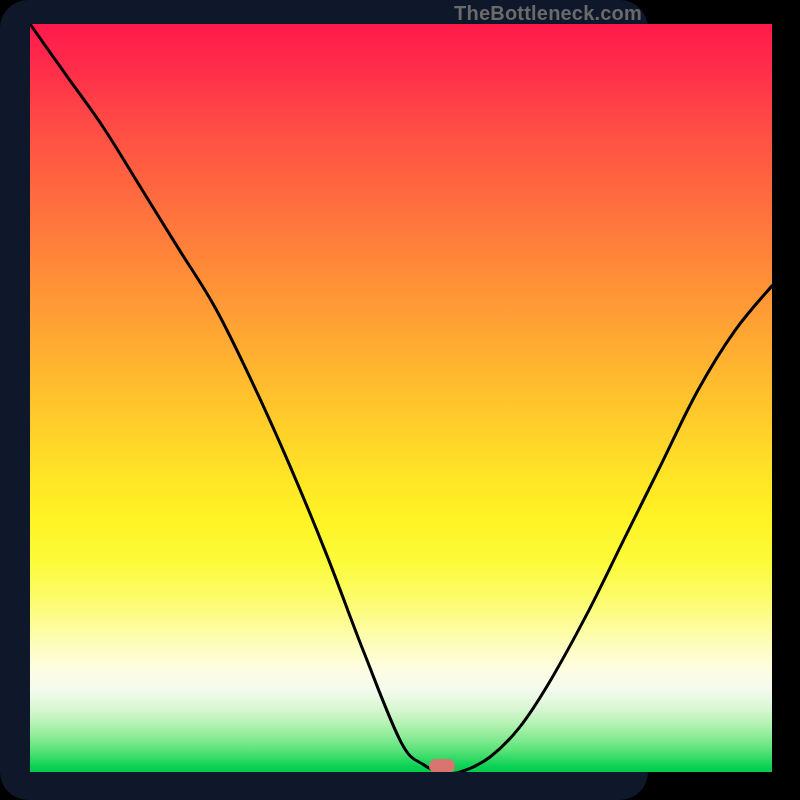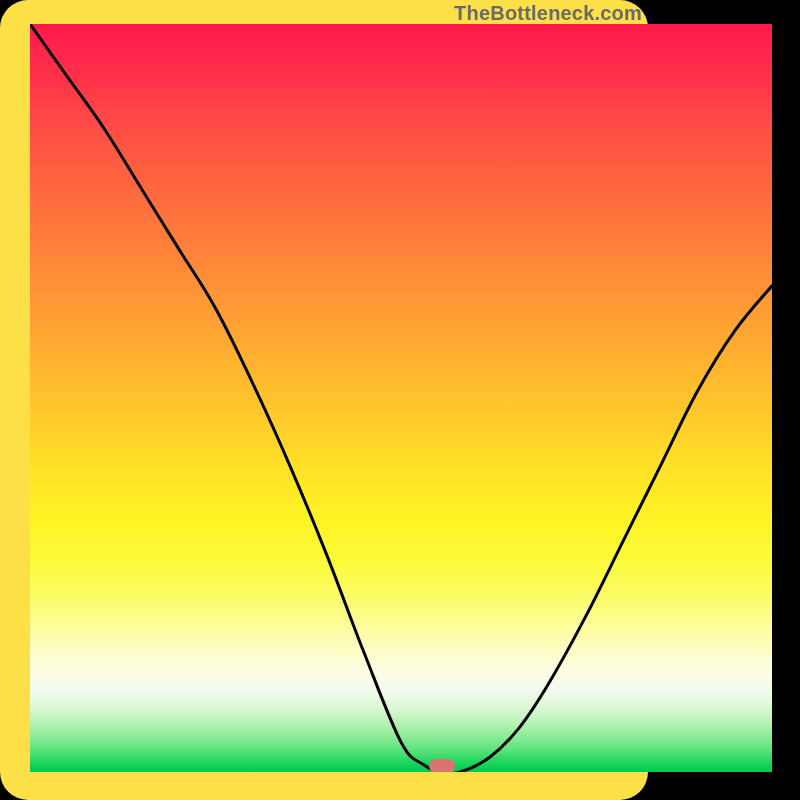--- a/index.html
+++ b/index.html
@@ -8,21 +8,21 @@
     width: 800px;
     height: 800px;
     background: #000;
     overflow: hidden;
     font-family: Arial, Helvetica, sans-serif;
   }
   .frame {
     position: relative;
     width: 648px;
     height: 800px;
-    background: #fde047;
+    background: #0f172a;
     border-radius: 28px;
   }
   .watermark {
     position: absolute;
     top: 2px;
     right: 6px;
     color: #6a6a6a;
     font-size: 20px;
     font-weight: 600;
     letter-spacing: 0.2px;

